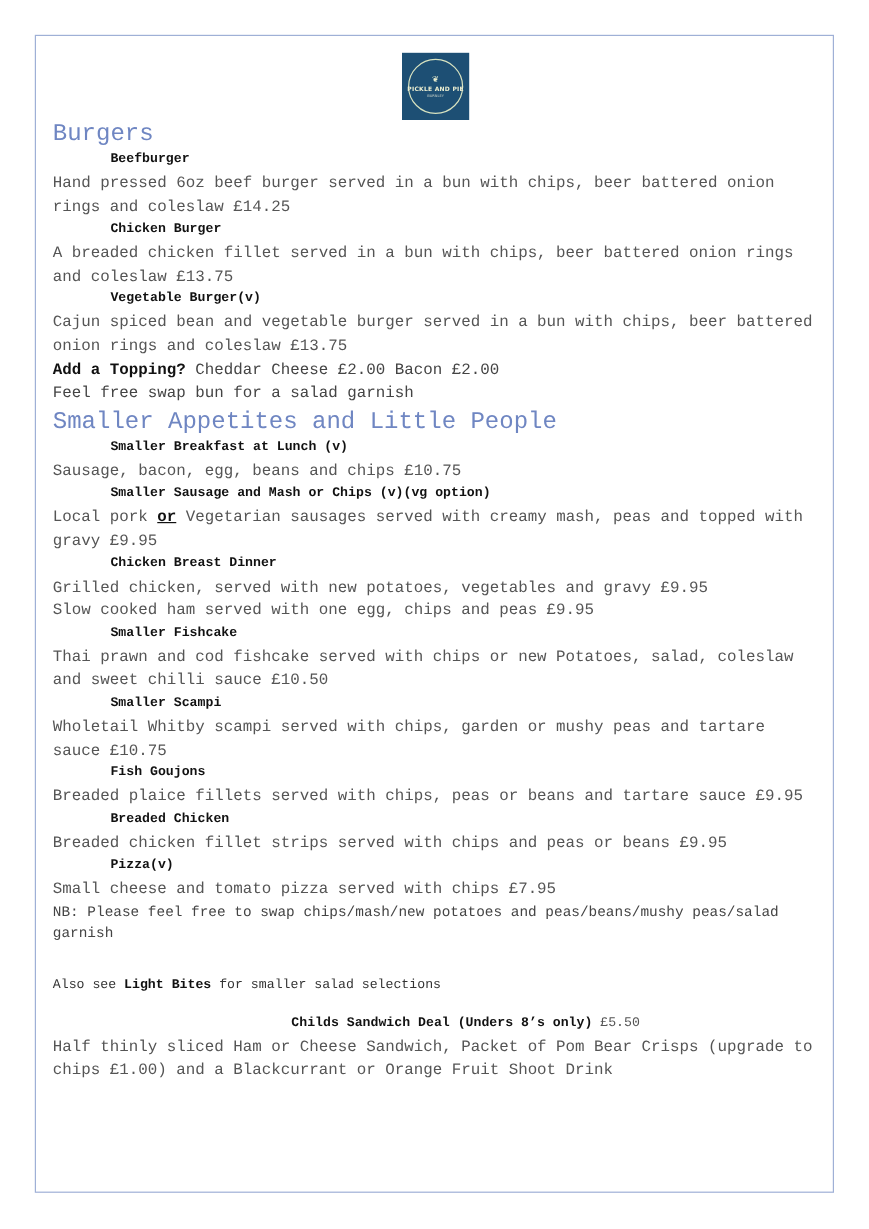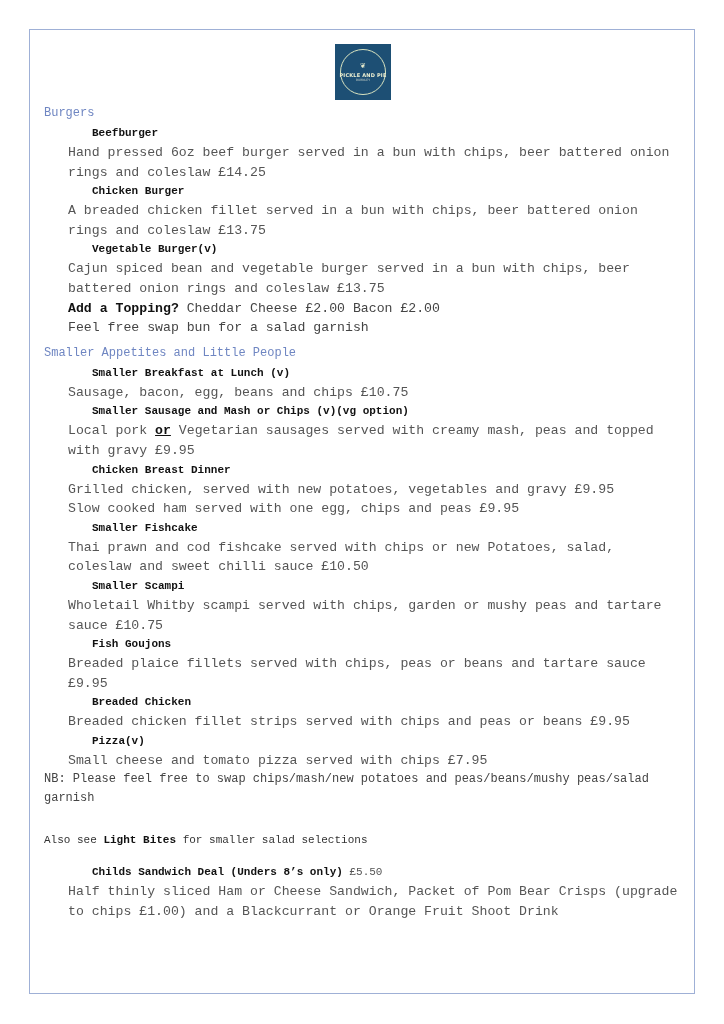--- a/index.html
+++ b/index.html
@@ -14,23 +14,23 @@
   }
   .logo-ring {
     width:46px; height:46px; border-radius:50%; border:1px solid #d8e3c0;
     box-sizing:border-box; display:flex; flex-direction:column; align-items:center; justify-content:center;
   }
   .logo-mark { color:#e8eccd; font-size:7px; line-height:7px; font-family:"DejaVu Sans", sans-serif; }
   .logo-name { color:#eef0d2; font-size:5px; font-weight:bold; line-height:6px; margin-top:2px; font-family:"DejaVu Sans", sans-serif; letter-spacing:0.2px; white-space:nowrap; }
   .logo-sub { color:#c8d2c8; font-size:3px; line-height:4px; font-family:"DejaVu Sans", sans-serif; }
 
   .content { position:absolute; left:14px; top:72px; width:640px; font-family:"Liberation Mono", monospace; }
-  .section-title { color:#6f86c2; font-size:12px; line-height:22px; margin:0; }
+  .section-title { color:#6f86c2; font-size:20px; line-height:22px; margin:0; }
   .item-name { color:#111; font-weight:bold; font-size:11px; line-height:19px;padding-left:48px; }
-  .desc { color:#555; font-size:13.2px; line-height:19.6px;margin-left:24px; }
+  .desc { color:#555; font-size:13.2px; line-height:19.6px; }
   .note { color:#444; font-size:10.5px; font-style:italic; line-height:20px; }
   .small { color:#333; font-size:11px; line-height:18px; }
   .nb { color:#444; font-size:12px; line-height:18.5px; }
   .price-inline { font-weight:normal; color:#555; }
   .underline { text-decoration:underline; font-weight:bold; color:#111; }
   .bold { font-weight:bold; color:#111; }
 </style>
 </head>
 <body>
 
@@ -75,18 +75,18 @@
     <div class="desc">Breaded plaice fillets served with chips, peas or beans and tartare sauce £9.95</div>
     <div class="item-name">Breaded Chicken</div>
     <div class="desc">Breaded chicken fillet strips served with chips and peas or beans £9.95</div>
     <div class="item-name">Pizza(v)</div>
     <div class="desc">Small cheese and tomato pizza served with chips £7.95</div>
     <div class="nb">NB: Please feel free to swap chips/mash/new potatoes and peas/beans/mushy peas/salad garnish</div>
     <div class="small" style="margin-top:24px;">
       <span>Also see </span><span class="bold">Light Bites</span><span> for smaller salad selections</span>
     </div>
 
-    <div class="item-name" style="margin-top:14px;">
+    <div class="item-name" style="margin-top:14px;text-align:center;">
       <span>Childs Sandwich Deal (Unders 8’s only)</span><span class="price-inline"> £5.50</span>
     </div>
     <div class="desc">Half thinly sliced Ham or Cheese Sandwich, Packet of Pom Bear Crisps (upgrade to chips £1.00) and a Blackcurrant or Orange Fruit Shoot Drink</div>
   </div>
 </div>
 
 </body></html>

